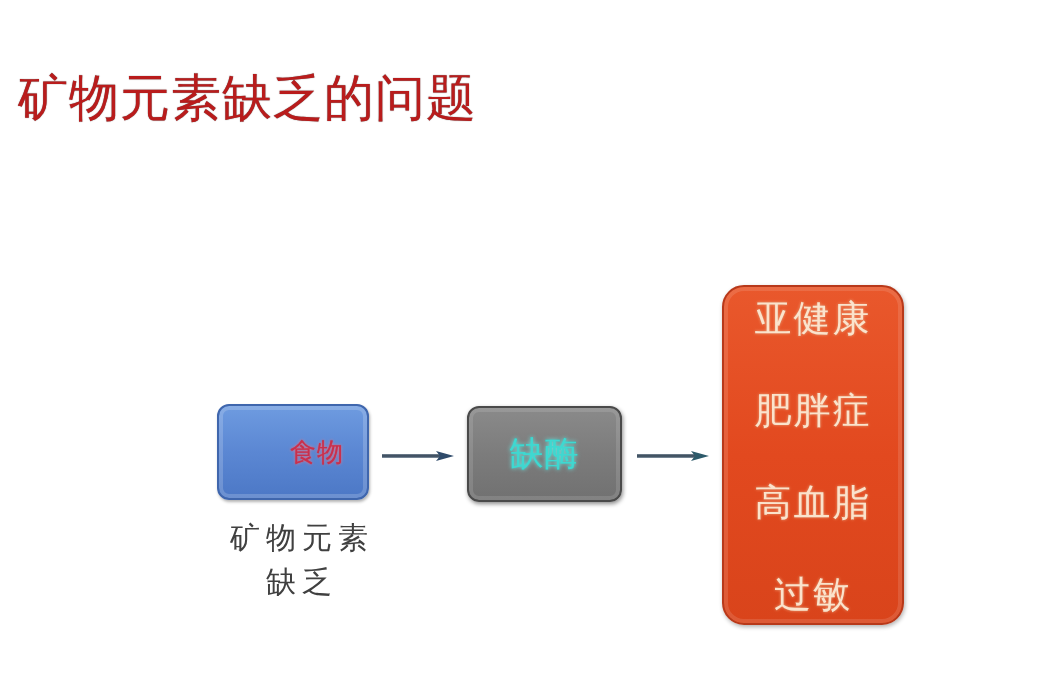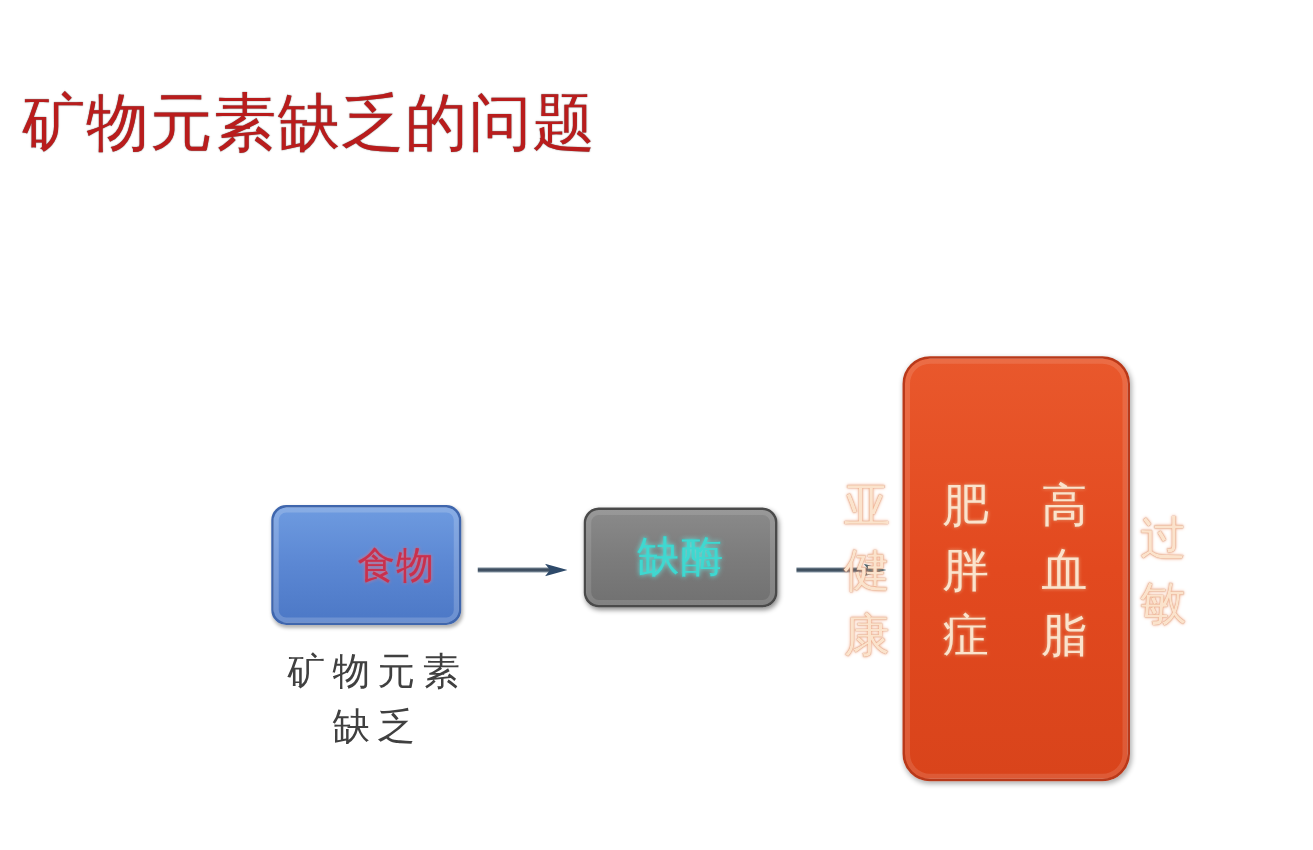--- a/index.html
+++ b/index.html
@@ -36,50 +36,51 @@
     .box-food {
       left: 217px;
       top: 404px;
       width: 152px;
       height: 96px;
       background: linear-gradient(180deg, #6e9be0 0%, #5b87d3 50%, #4c78c6 100%);
       border: 2px solid #3f66ad;
       box-shadow: inset 0 0 0 4px rgba(255,255,255,0.18), 1px 2px 3px rgba(0,0,0,0.3);
     }
     .box-food .label {
-      font-size: 30px;
+      font-size: 26px;
       color: #c8304e;
       text-shadow: 0 0 3px #f08090, 0 0 1px #a02040;
       letter-spacing: 1px;
       margin-left: 48px;
     }
     .box-enzyme {
       left: 467px;
       top: 406px;
       width: 155px;
-      height: 80px;
+      height: 96px;
       background: linear-gradient(180deg, #8a8a8a 0%, #7c7c7c 50%, #717171 100%);
       border: 2px solid #4a4a4a;
       box-shadow: inset 0 0 0 4px rgba(255,255,255,0.12), 1px 2px 4px rgba(0,0,0,0.45);
     }
     .box-enzyme .label {
       font-size: 34px;
       color: #3fd8d0;
       text-shadow: 0 0 4px #6ff0ea, 0 0 1px #20a0a0;
       letter-spacing: 1px;
     }
     .box-disease {
       left: 722px;
       top: 285px;
       width: 182px;
       height: 340px;
       border-radius: 22px;
       background: linear-gradient(180deg, #e9582c 0%, #e2491f 50%, #d9441b 100%);
       border: 2px solid #b8391a;
       box-shadow: inset 0 0 0 4px rgba(255,255,255,0.12), 1px 2px 4px rgba(0,0,0,0.3);
+      flex-direction: column;
       padding-top: 4px;
       gap: 40px;
     }
     .box-disease .line {
       font-size: 37px;
       line-height: 52px;
       color: #fbe3cc;
       text-shadow: 0 0 3px #f7b08a, 0 0 1px #a33a14;
       letter-spacing: 2px;
       text-align: center;

